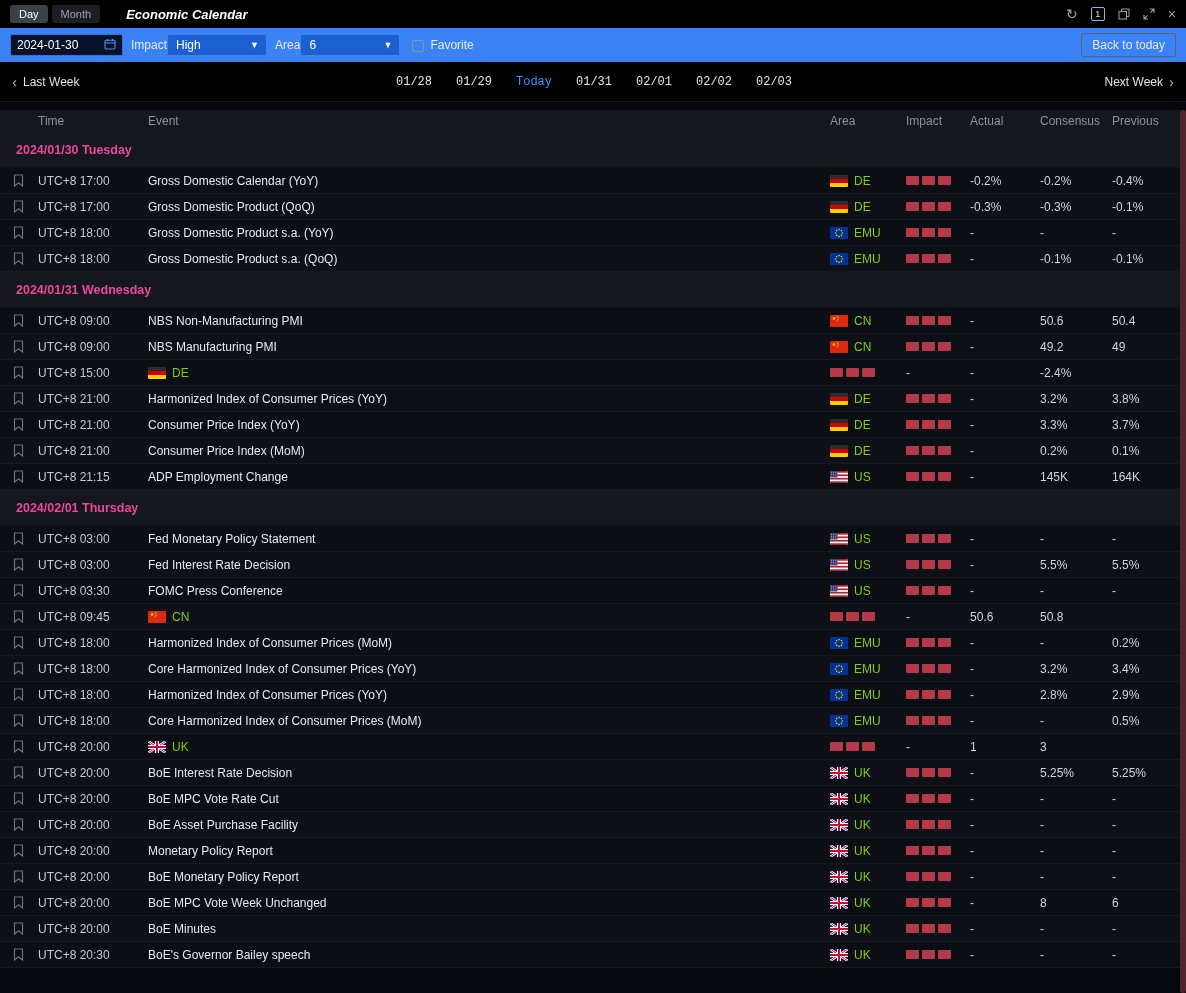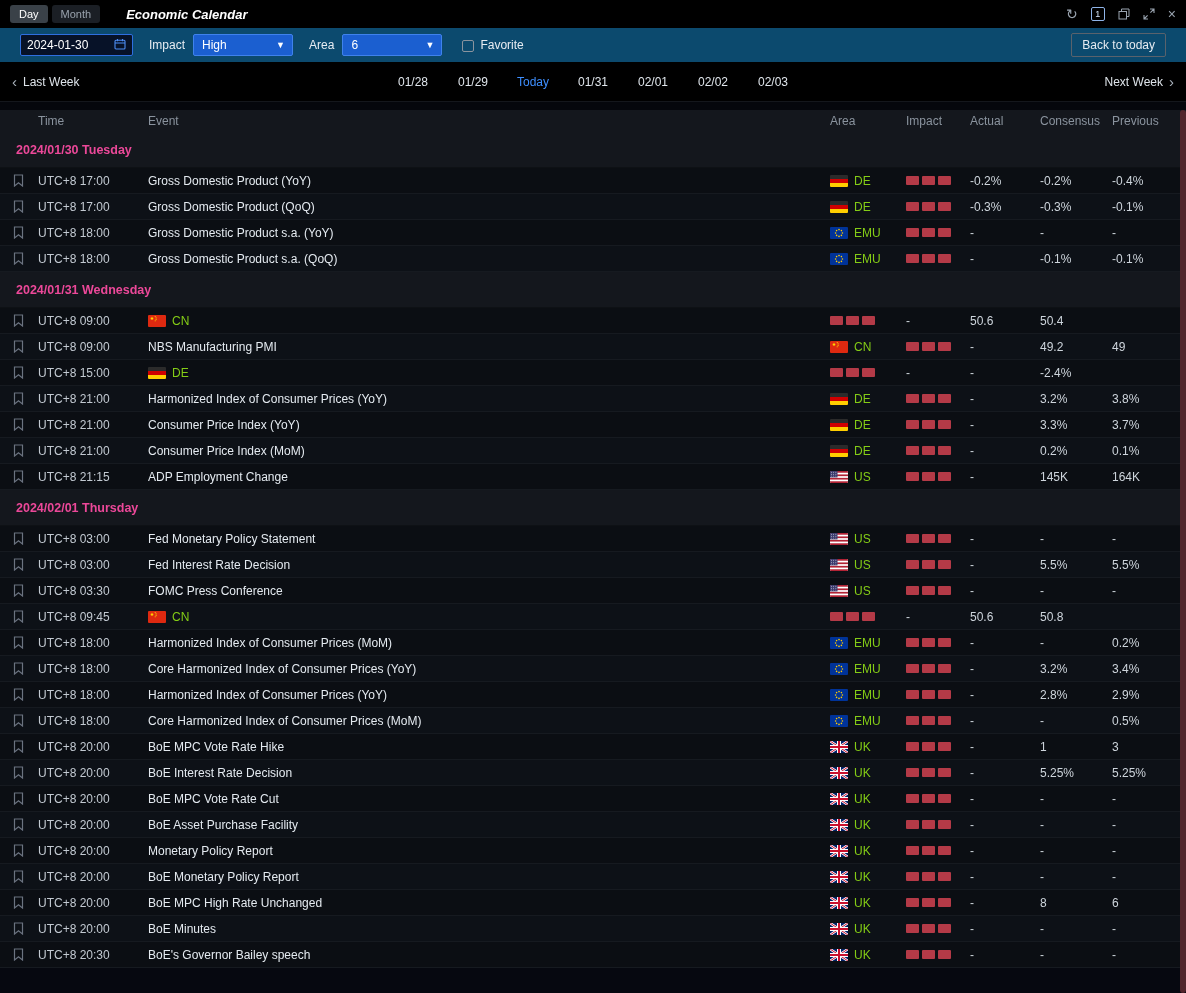--- a/index.html
+++ b/index.html
@@ -19,34 +19,34 @@
   
   .titlebar{height:28px;background:#000;display:flex;align-items:center;padding:0 10px;}
   .mode-tabs{display:flex;gap:4px;}
   .mode-tab{font-family:inherit;font-size:11px;padding:3px 9px;border-radius:3px;border:none;background:#1b1f25;color:#99a2ad;cursor:pointer;}
   .mode-tab.active{background:#3a4148;color:#fff;}
   .app-title{margin-left:26px;font-size:13px;font-weight:700;color:#fff;font-style:italic;}
   .win-controls{margin-left:auto;display:flex;align-items:center;gap:13px;color:#9aa4b0;}
   .wicon{display:flex;align-items:center;justify-content:center;font-size:14px;line-height:1;cursor:pointer;}
   .badge{width:14px;height:14px;border:1px solid #8fb4e8;color:#cfe0f5;font-size:9px;border-radius:2px;}
   
-  .filterbar{height:34px;background:#0c4a6e;display:flex;align-items:center;gap:8px;padding:0 20px;}
+  .filterbar{height:34px;background:#3b82f6;display:flex;align-items:center;padding:0 10px;}
   .date-input{width:113px;height:22px;border:1px solid #2f6fe0;border-radius:2px;background:#071228;display:flex;align-items:center;justify-content:space-between;padding:0 6px;color:#fff;cursor:pointer;}
   .flabel{color:#e7ecf2;margin-left:8px;}
   .select{height:22px;background:var(--accent);border:1px solid #3f82ec;border-radius:2px;color:#fff;display:flex;align-items:center;justify-content:space-between;padding:0 7px 0 8px;width:100px;cursor:pointer;}
   .caret{font-size:9px;color:#fff;}
   .favorite{display:flex;align-items:flex-end;gap:6px;margin-left:12px;color:#e7ecf2;cursor:pointer;}
   .checkbox{width:12px;height:12px;border:1px solid #8b949e;border-radius:2px;background:transparent;}
   .back-btn{margin-left:auto;height:24px;padding:0 10px;background:transparent;border:1px solid #5a626c;border-radius:2px;color:#e6ebf1;font-family:inherit;font-size:12px;cursor:pointer;}
   
   .weeknav{height:40px;background:#000;display:flex;align-items:center;padding:0 12px;position:relative;border-bottom:1px solid #14171c;}
   .nav-left,.nav-right{display:flex;align-items:center;gap:6px;color:#dfe5eb;cursor:pointer;}
   .nav-right{margin-left:auto;}
   .chev{color:#aab3bd;font-size:15px;}
-  .days{position:absolute;left:50%;transform:translateX(-50%);display:flex;gap:26px;}
+  .days{position:absolute;left:50%;transform:translateX(-50%);display:flex;gap:26px;font-family:Liberation Mono, monospace;}
   .day{color:#dfe5eb;cursor:pointer;width:34px;text-align:center;}
   .day.active{color:var(--today);}
   .spacer{height:8px;background:#05070c;}
   
   .grid{display:grid;grid-template-columns:36px 110px 1fr 76px 64px 70px 72px 76px;align-items:center;}
   .thead{height:22px;background:#14171d;color:#8a939e;}
   .thead>div{padding-left:2px;}
   .section-header{height:36px;background:#14171d;color:#ec4899;font-weight:700;font-size:12.5px;display:flex;align-items:center;padding-left:16px;border-bottom:1px solid #0e1115;}
   .trow{height:26px;background:#0b0e13;border-bottom:1px solid #161a20;}
   .trow.alt{background:#0d1117;}
@@ -150,21 +150,21 @@
 </div>
 <div id="tbody">
     <div class="section-header">2024/01/30 Tuesday</div>
     <div class="trow grid">
       <div class="c-bm">
         <svg width="11" height="13" viewBox="0 0 11 13">
           <path d="M1.5 1 h8 v11 l-4 -3.2 -4 3.2 z" fill="none" stroke="#6b7380" stroke-width="1.2"></path>
         </svg>
       </div>
       <div class="c-time">UTC+8 17:00</div>
-      <div class="c-event">Gross Domestic Product (YoY)</div>
+      <div class="c-event">Gross Domestic Calendar (YoY)</div>
       <div class="c-area">
         <span class="flag">
           <svg width="18" height="12" viewBox="0 0 18 12">
             <rect width="18" height="4" fill="#2b2b2b"></rect>
             <rect y="4" width="18" height="4" fill="#d00000"></rect>
             <rect y="8" width="18" height="4" fill="#ffce00"></rect>
           </svg>
         </span>
         <span>DE</span>
       </div>
@@ -271,20 +271,21 @@
       <div class="c-val">-0.1%</div>
     </div>
     <div class="section-header">2024/01/31 Wednesday</div>
     <div class="trow grid">
       <div class="c-bm">
         <svg width="11" height="13" viewBox="0 0 11 13">
           <path d="M1.5 1 h8 v11 l-4 -3.2 -4 3.2 z" fill="none" stroke="#6b7380" stroke-width="1.2"></path>
         </svg>
       </div>
       <div class="c-time">UTC+8 09:00</div>
+      <div class="c-event">NBS Non-Manufacturing PMI</div>
       <div class="c-area">
         <span class="flag">
           <svg width="18" height="12" viewBox="0 0 18 12">
             <rect width="18" height="12" fill="#de2910"></rect>
             <polygon points="4,1.5 4.5,2.85 5.9,2.88 4.8,3.75 5.2,5.12 4,4.3 2.8,5.12 3.2,3.75 2.1,2.88 3.5,2.85" fill="#ffde00"></polygon>
             <circle cx="7.2" cy="1.6" r="0.55" fill="#ffde00"></circle>
             <circle cx="8.1" cy="2.9" r="0.55" fill="#ffde00"></circle>
             <circle cx="8.1" cy="4.6" r="0.55" fill="#ffde00"></circle>
             <circle cx="7.2" cy="5.8" r="0.55" fill="#ffde00"></circle>
           </svg>
@@ -755,21 +756,20 @@
       <div class="c-val">-</div>
       <div class="c-val">0.5%</div>
     </div>
     <div class="trow grid">
       <div class="c-bm">
         <svg width="11" height="13" viewBox="0 0 11 13">
           <path d="M1.5 1 h8 v11 l-4 -3.2 -4 3.2 z" fill="none" stroke="#6b7380" stroke-width="1.2"></path>
         </svg>
       </div>
       <div class="c-time">UTC+8 20:00</div>
-      <div class="c-event">BoE MPC Vote Rate Hike</div>
       <div class="c-area">
         <span class="flag">
           <svg width="18" height="12" viewBox="0 0 18 12">
             <rect width="18" height="12" fill="#012169"></rect>
             <path d="M0 0 L18 12 M18 0 L0 12" stroke="#ffffff" stroke-width="2.4"></path>
             <path d="M0 0 L18 12 M18 0 L0 12" stroke="#c8102e" stroke-width="1"></path>
             <path d="M9 0 V12 M0 6 H18" stroke="#ffffff" stroke-width="4"></path>
             <path d="M9 0 V12 M0 6 H18" stroke="#c8102e" stroke-width="2"></path>
           </svg>
         </span>
@@ -929,21 +929,21 @@
       <div class="c-val">-</div>
       <div class="c-val">-</div>
     </div>
     <div class="trow grid">
       <div class="c-bm">
         <svg width="11" height="13" viewBox="0 0 11 13">
           <path d="M1.5 1 h8 v11 l-4 -3.2 -4 3.2 z" fill="none" stroke="#6b7380" stroke-width="1.2"></path>
         </svg>
       </div>
       <div class="c-time">UTC+8 20:00</div>
-      <div class="c-event">BoE MPC High Rate Unchanged</div>
+      <div class="c-event">BoE MPC Vote Week Unchanged</div>
       <div class="c-area">
         <span class="flag">
           <svg width="18" height="12" viewBox="0 0 18 12">
             <rect width="18" height="12" fill="#012169"></rect>
             <path d="M0 0 L18 12 M18 0 L0 12" stroke="#ffffff" stroke-width="2.4"></path>
             <path d="M0 0 L18 12 M18 0 L0 12" stroke="#c8102e" stroke-width="1"></path>
             <path d="M9 0 V12 M0 6 H18" stroke="#ffffff" stroke-width="4"></path>
             <path d="M9 0 V12 M0 6 H18" stroke="#c8102e" stroke-width="2"></path>
           </svg>
         </span>

